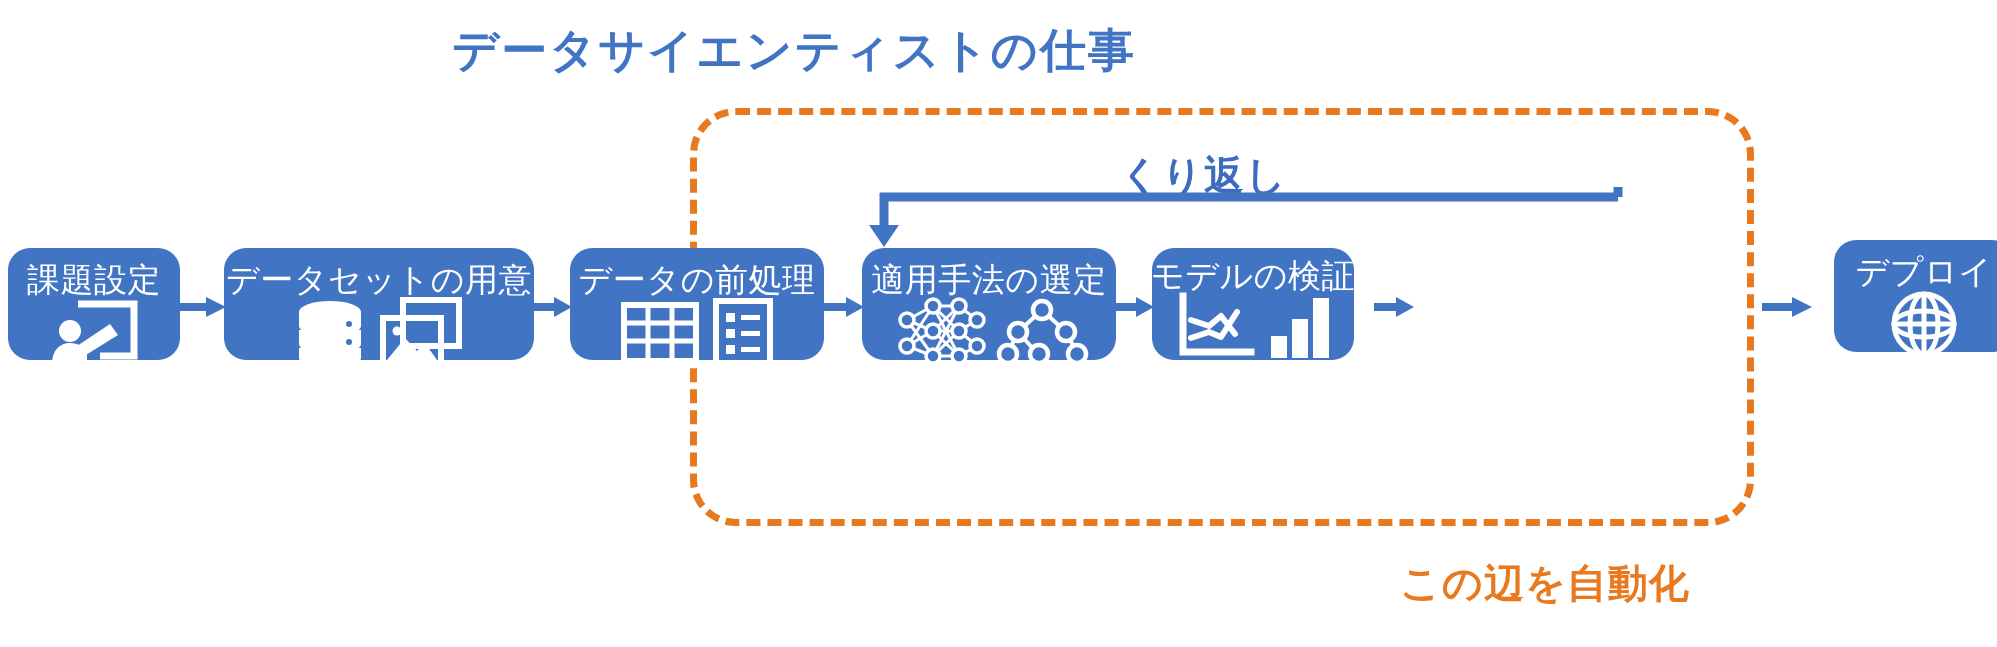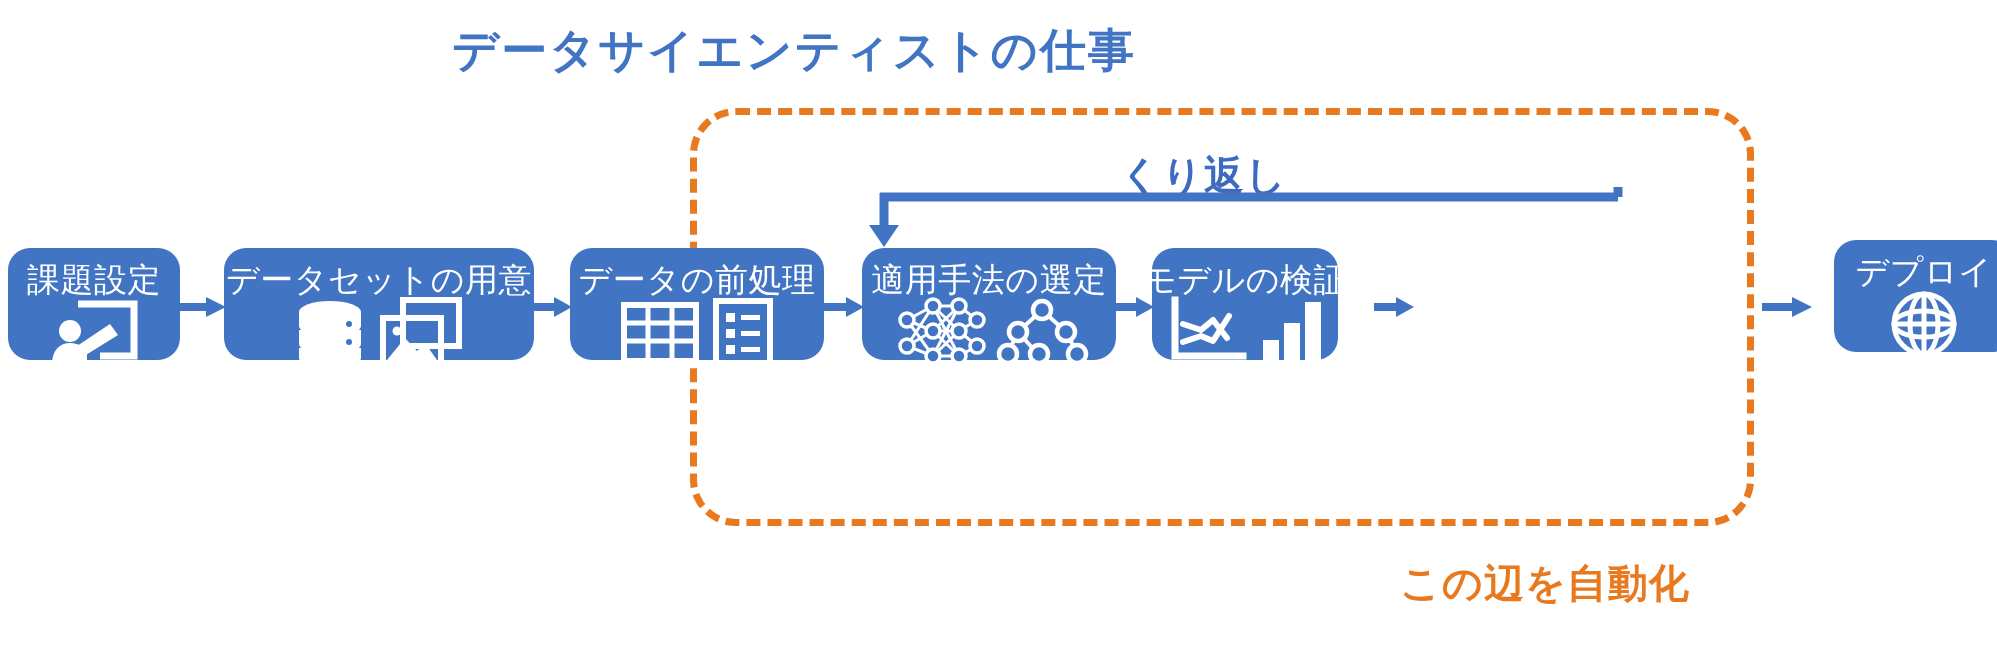--- a/index.html
+++ b/index.html
@@ -103,21 +103,21 @@
     justify-content: center;
     gap: 14px;
     width: 100%;
   }
 
   
   #step-1 { left: 8px;    top: 248px; width: 172px; height: 112px; text-align: center; }
   #step-2 { left: 224px;  top: 248px; width: 310px; height: 112px; }
   #step-3 { left: 570px;  top: 248px; width: 254px; height: 112px; }
   #step-4 { left: 862px;  top: 248px; width: 254px; height: 112px; }
-  #step-5 { left: 1152px; top: 248px; width: 186px; height: 112px; }
+  #step-5 { left: 1152px; top: 248px; width: 202px; height: 112px; justify-content: flex-end; }
   #step-6 { left: 1810px; top: 240px; width: 180px; height: 112px; margin-left: 24px; }
 
   
   #step-3, #step-4, #step-5 { height: 112px; }
 
   
   .connector {
     position: absolute;
     top: 296px;
     height: 22px;

